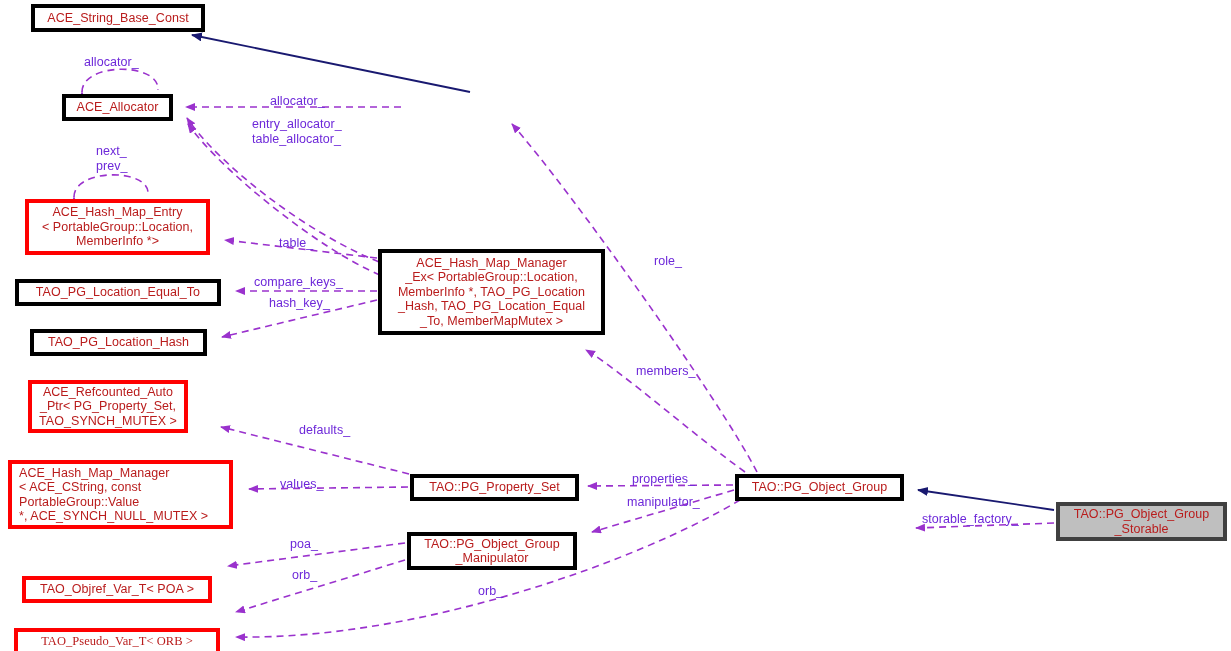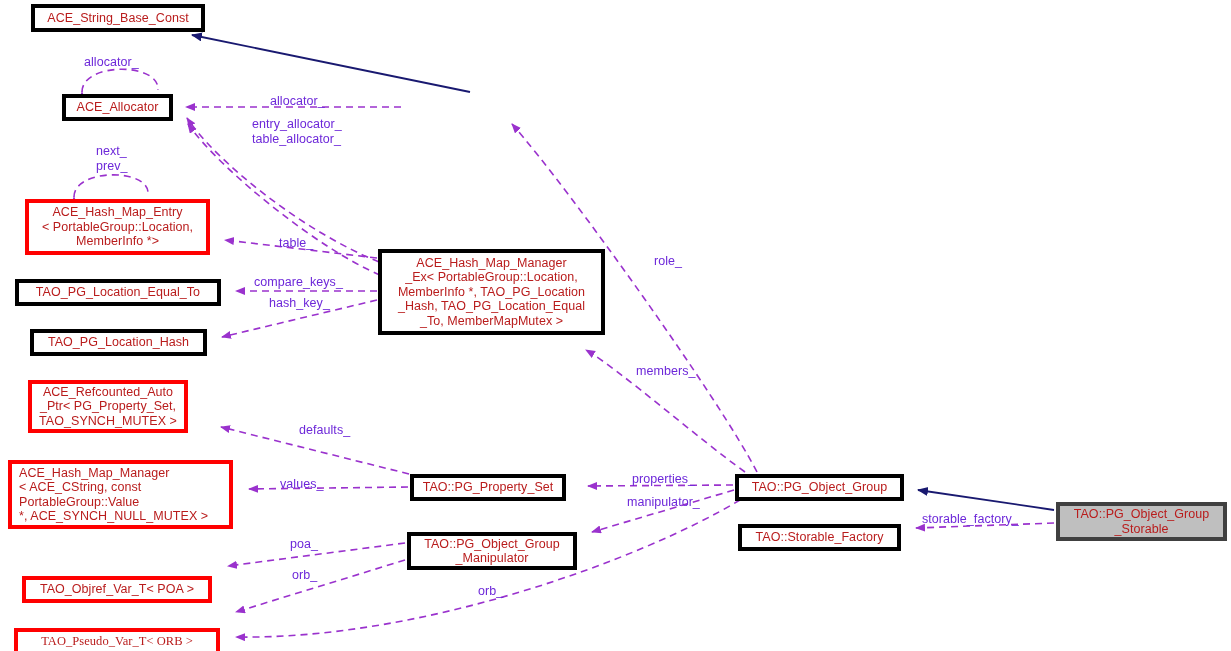--- a/index.html
+++ b/index.html
@@ -168,36 +168,33 @@
   </div>
 
   <div class="node red" style="left:22px;top:556px;width:190px;height:27px;margin-top:20px;">
     <span class="nodelabel">TAO_Objref_Var_T&lt; POA &gt;</span>
   </div>
 
   <div class="node red" style="left:14px;top:628px;width:206px;height:27px;font-family:Liberation Serif, serif;">
     <span class="nodelabel">TAO_Pseudo_Var_T&lt; ORB &gt;</span>
   </div>
 
-  <div class="node" style="left:410px;top:474px;width:156px;height:27px;">
+  <div class="node" style="left:410px;top:474px;width:169px;height:27px;">
     <span class="nodelabel">TAO::PG_Property_Set</span>
   </div>
 
   <div class="node" style="left:407px;top:532px;width:170px;height:38px;">
     <span class="nodelabel">TAO::PG_Object_Group
 _Manipulator</span>
   </div>
 
   <div class="node" style="left:735px;top:474px;width:169px;height:27px;">
     <span class="nodelabel">TAO::PG_Object_Group</span>
   </div>
 
-  <div class="node" style="left:738px;top:524px;width:163px;height:27px;">
-    <span class="nodelabel">TAO::Storable_Factory</span>
-  </div>
 
   <div class="node filled" style="left:1056px;top:502px;width:171px;height:39px;">
     <span class="nodelabel">TAO::PG_Object_Group
 _Storable</span>
   </div>
 
   <div class="edgelabel" style="left:84px;top:55px;">allocator_</div>
   <div class="edgelabel" style="left:270px;top:94px;">allocator_</div>
   <div class="edgelabel" style="left:252px;top:117px;">entry_allocator_</div>
   <div class="edgelabel" style="left:252px;top:132px;">table_allocator_</div>

